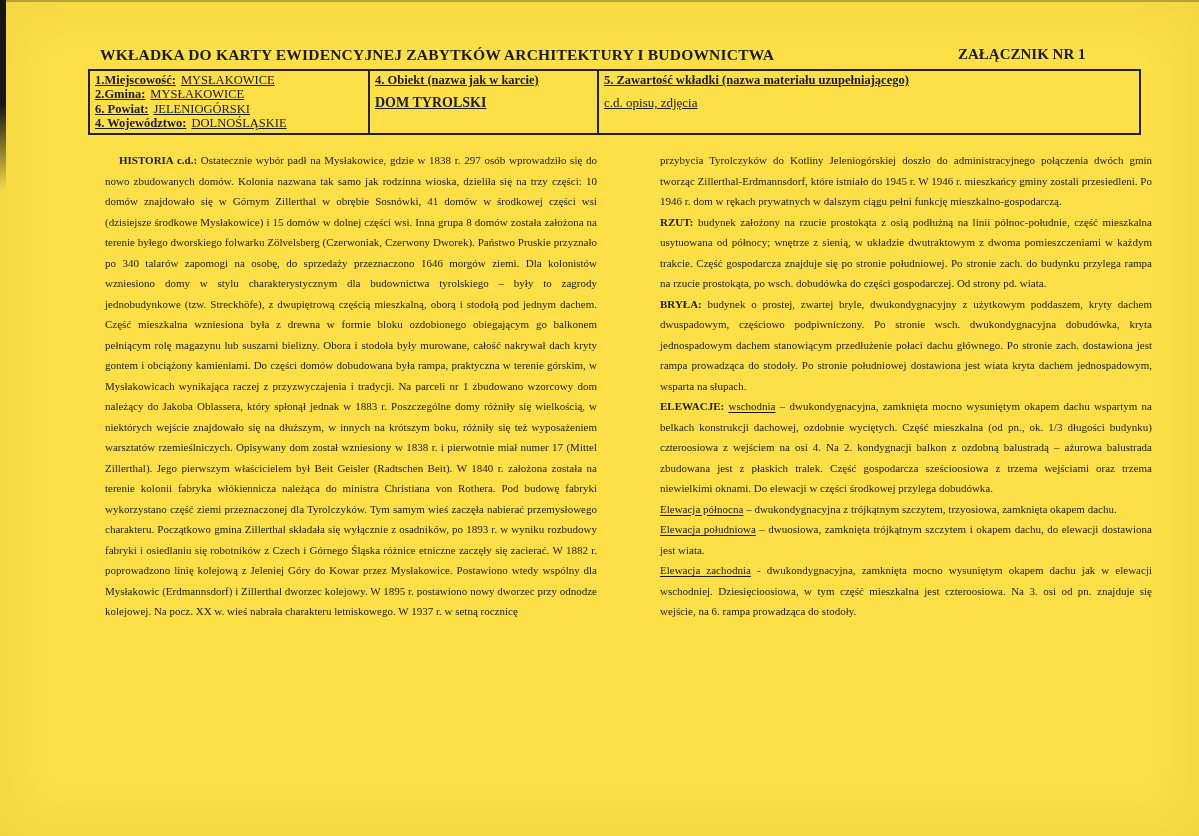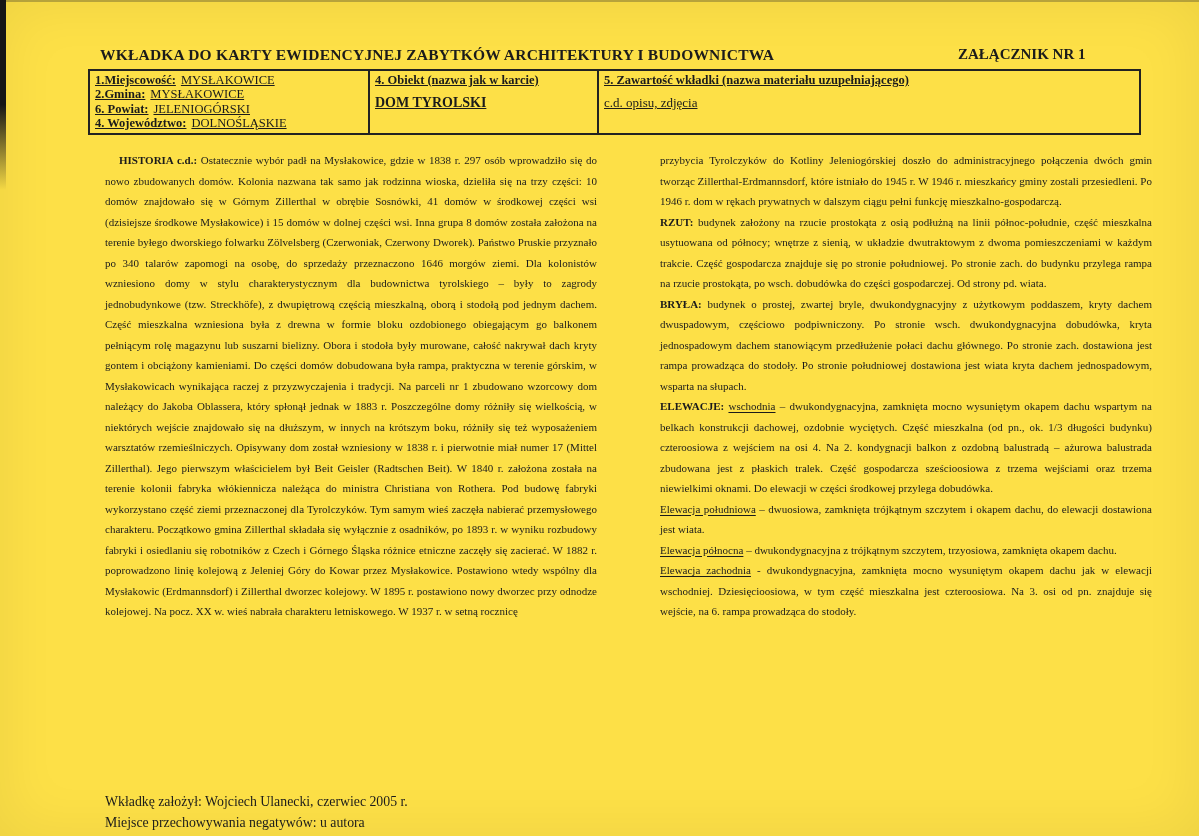--- a/index.html
+++ b/index.html
@@ -90,22 +90,18 @@
   </div>
 
   <div class="col col-left">
       <div class="para indent"><span class="b">HISTORIA c.d.:</span><span> Ostatecznie wybór padł na Mysłakowice, gdzie w 1838 r. 297 osób wprowadziło się do nowo zbudowanych domów. Kolonia nazwana tak samo jak rodzinna wioska, dzieliła się na trzy części: 10 domów znajdowało się w Górnym Zillerthal w obrębie Sosnówki, 41 domów w środkowej części wsi (dzisiejsze środkowe Mysłakowice) i 15 domów w dolnej części wsi. Inna grupa 8 domów została założona na terenie byłego dworskiego folwarku Zölvelsberg (Czerwoniak, Czerwony Dworek). Państwo Pruskie przyznało po 340 talarów zapomogi na osobę, do sprzedaży przeznaczono 1646 morgów ziemi. Dla kolonistów wzniesiono domy w stylu charakterystycznym dla budownictwa tyrolskiego – były to zagrody jednobudynkowe (tzw. Streckhöfe), z dwupiętrową częścią mieszkalną, oborą i stodołą pod jednym dachem. Część mieszkalna wzniesiona była z drewna w formie bloku ozdobionego obiegającym go balkonem pełniącym rolę magazynu lub suszarni bielizny. Obora i stodoła były murowane, całość nakrywał dach kryty gontem i obciążony kamieniami. Do części domów dobudowana była rampa, praktyczna w terenie górskim, w Mysłakowicach wynikająca raczej z przyzwyczajenia i tradycji. Na parceli nr 1 zbudowano wzorcowy dom należący do Jakoba Oblassera, który spłonął jednak w 1883 r. Poszczególne domy różniły się wielkością, w niektórych wejście znajdowało się na dłuższym, w innych na krótszym boku, różniły się też wyposażeniem warsztatów rzemieślniczych. Opisywany dom został wzniesiony w 1838 r. i pierwotnie miał numer 17 (Mittel Zillerthal). Jego pierwszym właścicielem był Beit Geisler (Radtschen Beit). W 1840 r. założona została na terenie kolonii fabryka włókiennicza należąca do ministra Christiana von Rothera. Pod budowę fabryki wykorzystano część ziemi przeznaczonej dla Tyrolczyków. Tym samym wieś zaczęła nabierać przemysłowego charakteru. Początkowo gmina Zillerthal składała się wyłącznie z osadników, po 1893 r. w wyniku rozbudowy fabryki i osiedlaniu się robotników z Czech i Górnego Śląska różnice etniczne zaczęły się zacierać. W 1882 r. poprowadzono linię kolejową z Jeleniej Góry do Kowar przez Mysłakowice. Postawiono wtedy wspólny dla Mysłakowic (Erdmannsdorf) i Zillerthal dworzec kolejowy. W 1895 r. postawiono nowy dworzec przy odnodze kolejowej. Na pocz. XX w. wieś nabrała charakteru letniskowego. W 1937 r. w setną rocznicę</span></div>
     </div>
   <div class="col col-right">
       <div class="para"><span>przybycia Tyrolczyków do Kotliny Jeleniogórskiej doszło do administracyjnego połączenia dwóch gmin tworząc Zillerthal-Erdmannsdorf, które istniało do 1945 r. W 1946 r. mieszkańcy gminy zostali przesiedleni. Po 1946 r. dom w rękach prywatnych w dalszym ciągu pełni funkcję mieszkalno-gospodarczą.</span></div>
       <div class="para"><span class="b">RZUT:</span><span> budynek założony na rzucie prostokąta z osią podłużną na linii północ-południe, część mieszkalna usytuowana od północy; wnętrze z sienią, w układzie dwutraktowym z dwoma pomieszczeniami w każdym trakcie. Część gospodarcza znajduje się po stronie południowej. Po stronie zach. do budynku przylega rampa na rzucie prostokąta, po wsch. dobudówka do części gospodarczej. Od strony pd. wiata.</span></div>
       <div class="para"><span class="b">BRYŁA:</span><span> budynek o prostej, zwartej bryle, dwukondygnacyjny z użytkowym poddaszem, kryty dachem dwuspadowym, częściowo podpiwniczony. Po stronie wsch. dwukondygnacyjna dobudówka, kryta jednospadowym dachem stanowiącym przedłużenie połaci dachu głównego. Po stronie zach. dostawiona jest rampa prowadząca do stodoły. Po stronie południowej dostawiona jest wiata kryta dachem jednospadowym, wsparta na słupach.</span></div>
       <div class="para"><span class="b">ELEWACJE:</span><span> </span><span class="u">wschodnia</span><span> – dwukondygnacyjna, zamknięta mocno wysuniętym okapem dachu wspartym na belkach konstrukcji dachowej, ozdobnie wyciętych. Część mieszkalna (od pn., ok. 1/3 długości budynku) czteroosiowa z wejściem na osi 4. Na 2. kondygnacji balkon z ozdobną balustradą – ażurowa balustrada zbudowana jest z płaskich tralek. Część gospodarcza sześcioosiowa z trzema wejściami oraz trzema niewielkimi oknami. Do elewacji w części środkowej przylega dobudówka.</span></div>
+      <div class="para"><span class="u">Elewacja północna</span><span> – dwukondygnacyjna z trójkątnym szczytem, trzyosiowa, zamknięta okapem dachu.</span></div>
       <div class="para"><span class="u">Elewacja południowa</span><span> – dwuosiowa, zamknięta trójkątnym szczytem i okapem dachu, do elewacji dostawiona jest wiata.</span></div>
-      <div class="para"><span class="u">Elewacja północna</span><span> – dwukondygnacyjna z trójkątnym szczytem, trzyosiowa, zamknięta okapem dachu.</span></div>
       <div class="para"><span class="u">Elewacja zachodnia</span><span> - dwukondygnacyjna, zamknięta mocno wysuniętym okapem dachu jak w elewacji wschodniej. Dziesięcioosiowa, w tym część mieszkalna jest czteroosiowa. Na 3. osi od pn. znajduje się wejście, na 6. rampa prowadząca do stodoły.</span></div>
     </div>
 
-  <div class="footer">
-    <div>Wkładkę założył: Wojciech Ulanecki, czerwiec 2005 r.</div>
-    <div>Miejsce przechowywania negatywów: u autora</div>
-  </div>
 </div>
 
 </body></html>

